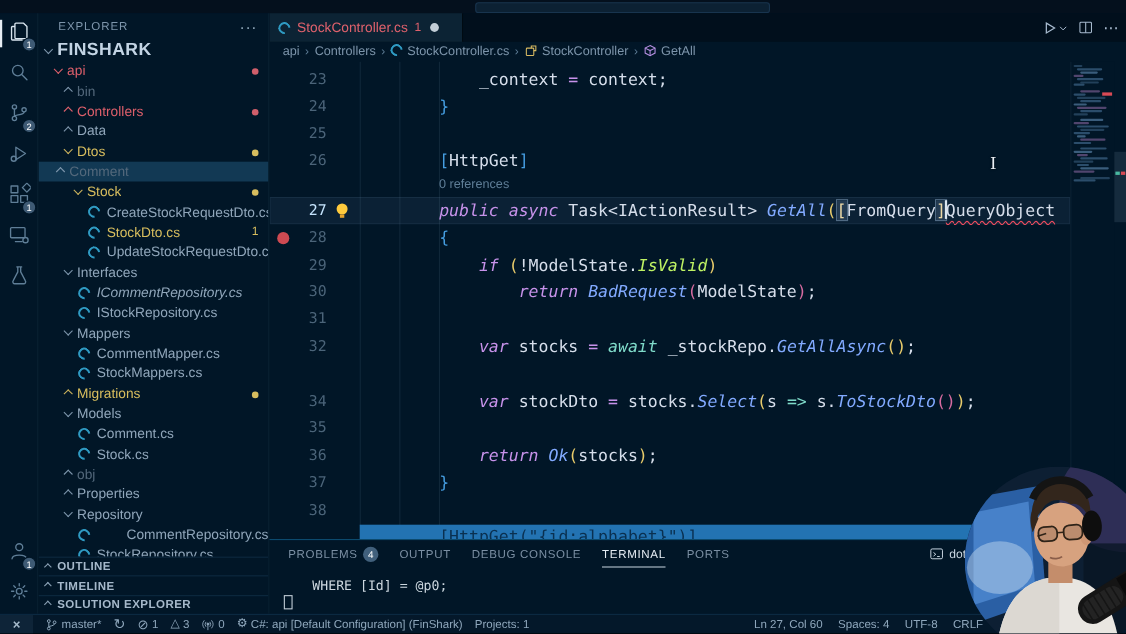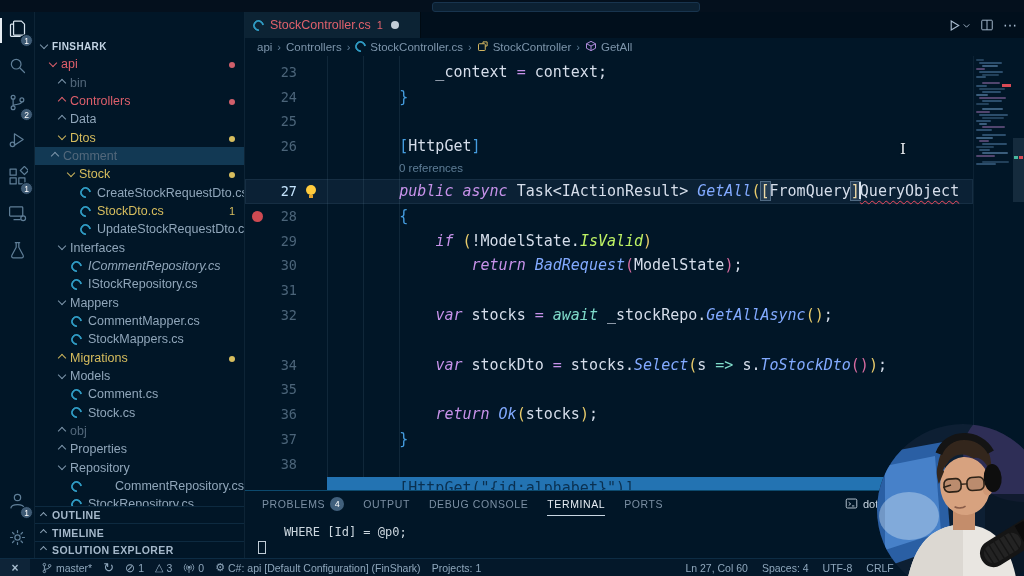--- a/index.html
+++ b/index.html
@@ -37,21 +37,21 @@
           color:#90a6ba; white-space:nowrap; }
   .trow.sel { background:#123954; }
   .trow .chev { width:6px; height:6px; border-left:1.4px solid #7d95ab; border-bottom:1.4px solid #7d95ab;
                 display:inline-block; flex:none; }
   .chev.exp { transform:rotate(-45deg); margin-top:-3px; }
   .chev.col { transform:rotate(135deg); }
   .trow .lbl { margin-left:5px; overflow:hidden; text-overflow:clip; }
   .trow.c-red .lbl { color:#dd5f6b; } .trow.c-red .chev{border-color:#dd5f6b;}
   .trow.c-yellow .lbl { color:#d7bd5e; } .trow.c-yellow .chev{border-color:#cbb25c;}
   .trow.c-dim .lbl { color:#53687b; }
-  .trow.c-root .lbl { color:#c3d4e4; font-weight:bold; font-size:10px; letter-spacing:.4px; }
+  .trow.c-root .lbl { color:#c3d4e4; font-weight:bold; font-size:16px; letter-spacing:.4px; }
   .csicon { width:11px; height:11px; border-radius:50%; border:2.6px solid #2f9ac2;
             border-right-color:transparent; transform:rotate(40deg); flex:none; display:inline-block; }
   .trow .csicon { margin-right:1px; }
   .tdot { position:absolute; right:9px; top:7px; width:6px; height:6px; border-radius:50%; }
   .tdot.red { background:#d05f6b; } .tdot.yellow { background:#d7bd5e; }
   .tbadge { position:absolute; right:9px; color:#d7bd5e; font-size:11px; }
   .sb-sections { position:absolute; left:0; right:0; bottom:0; background:#011627; }
   .sb-sec { height:17.3px; border-top:1px solid #0d2a40; display:flex; align-items:center;
             padding-left:6px; color:#a5b8ca; font-size:10.5px; font-weight:bold; letter-spacing:.4px; }
   .sb-sec .chev { width:5px;height:5px;border-left:1.3px solid #8aa0b4;border-bottom:1.3px solid #8aa0b4;
@@ -216,20 +216,24 @@
         <div class="ab-item">
           <span><svg viewBox="0 0 24 24" fill="none" stroke="currentColor" stroke-width="1.4" stroke-linejoin="round" stroke-linecap="round">
               <circle cx="12" cy="12" r="3"></circle>
               <path d="M12 4v2.3M12 17.7V20M4 12h2.3M17.7 12H20M6.3 6.3l1.7 1.7M16 16l1.7 1.7M17.7 6.3 16 8M8 16l-1.7 1.7"></path>
             </svg></span>
         </div>
       </div>
   </div>
 
   <div class="sidebar">
+    <div class="sb-header">
+      <span>EXPLORER</span>
+      <span class="dots">···</span>
+    </div>
     <div class="tree" id="tree">
         <div class="trow c-root" style="padding-left: 6px;">
           <span class="chev exp"></span>
           <span class="lbl">FINSHARK</span>
         </div>
         <div class="trow c-red" style="padding-left: 15px;">
           <span class="chev exp"></span>
           <span class="lbl">api</span>
           <span class="tdot red"></span>
         </div>

